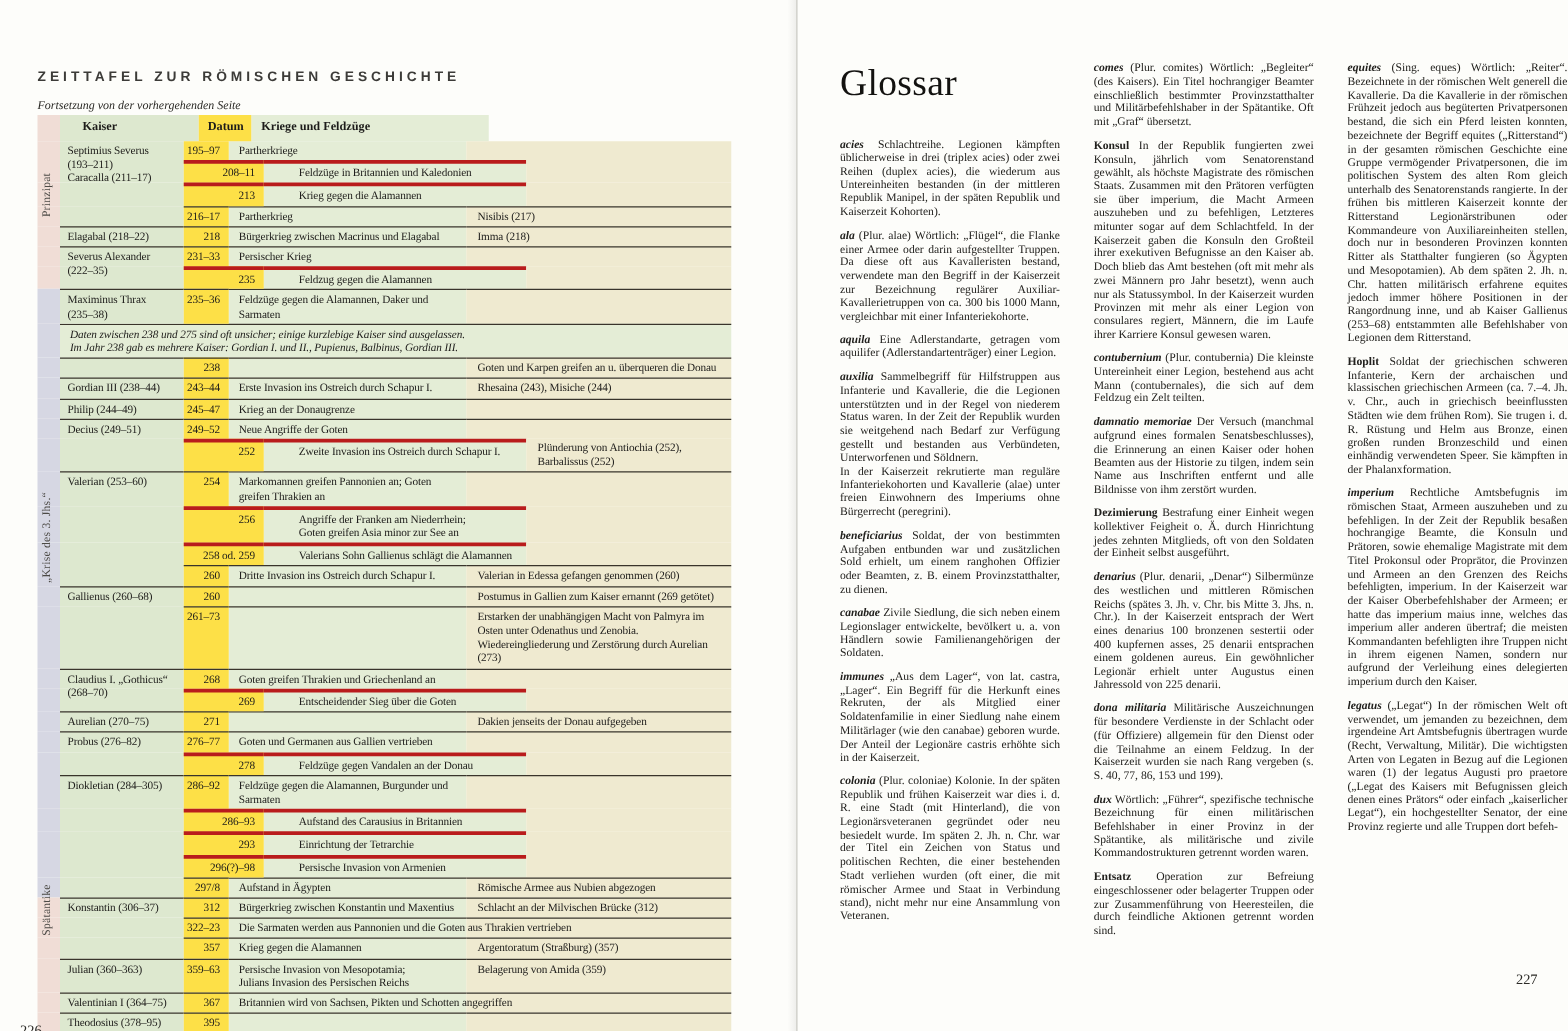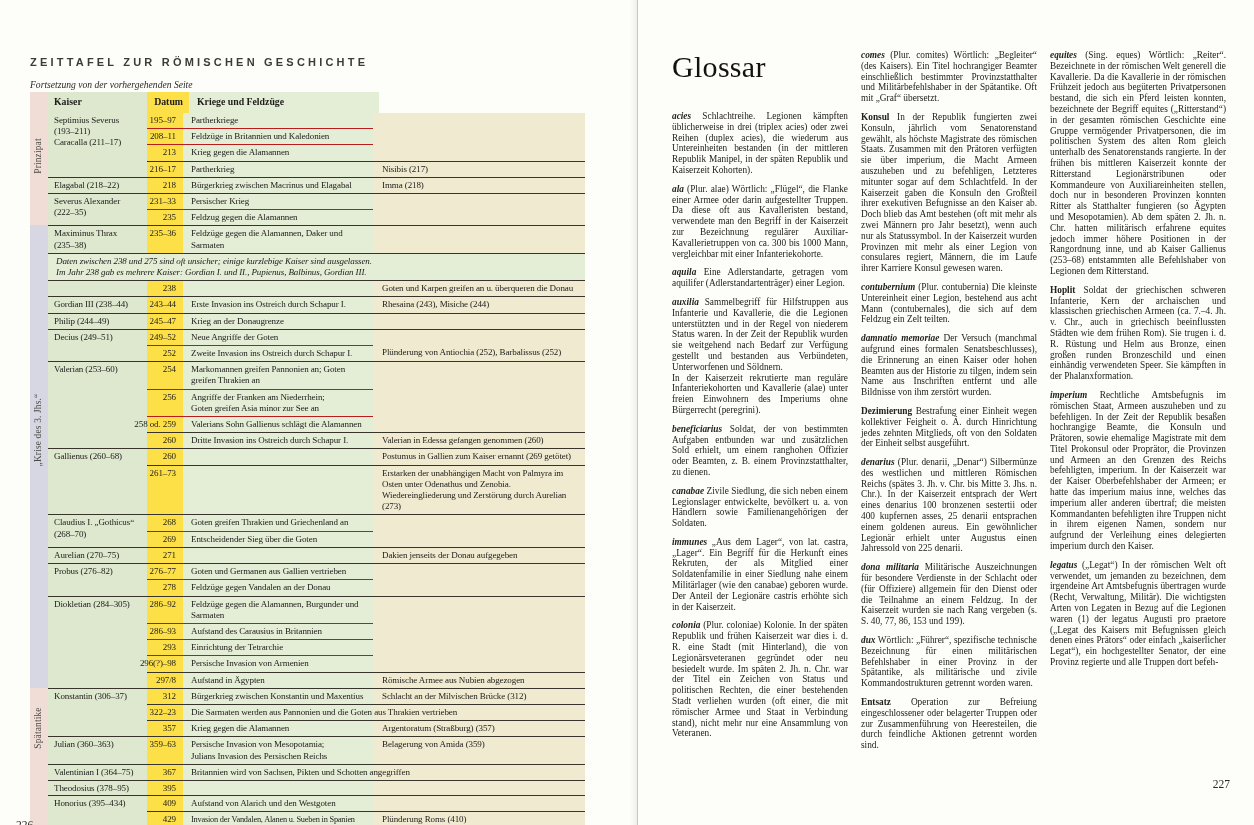--- a/index.html
+++ b/index.html
@@ -27,36 +27,36 @@
   .c-merge{flex:1;background:#e4edd6;padding:2px 6px 2px 8px;font-style:italic;white-space:pre-line;}
   .k-in{position:absolute;top:2px;left:6px;width:88px;white-space:pre-line;z-index:3;}
   .d-in{position:absolute;top:2px;right:7px;white-space:nowrap;z-index:3;}
   .tight{font-size:8.3px;letter-spacing:-0.2px;white-space:nowrap;}
   .sec-prinzipat .c-side{background:#f0ddd6;}
   .sec-krise .c-side{background:#d6d7e3;}
   .sec-spaet .c-side{background:#f0ddd6;}
   .rule-full .c-kaiser,.rule-full .c-datum,.rule-full .c-kriege,.rule-full .c-events,
   .rule-full .c-merge{border-top:1px solid #39342b;}
   .rule-wide .c-datum,.rule-wide .c-kriege,.rule-wide .c-events{border-top:1px solid #39342b;}
-  .rule-inner .c-datum,.rule-inner .c-kriege{border-top:1px solid #b91c1c;}
+  .rule-inner .c-datum,.rule-inner .c-kriege{border-top:3px solid #b91c1c;padding-left:28px;}
   .t-header{min-height:21px;font-weight:bold;font-size:9.8px;letter-spacing:0;}
-  .t-header .c-kaiser{padding-top:4px;}
+  .t-header .c-kaiser{padding-top:4px;padding-left:12px;}
   .t-header .c-kaiser .hk{padding-left:6px;}
   .t-header .c-datum{text-align:right;padding:4px 6px 0 0;}
   .t-header .c-kriege,.t-header .c-events{padding-top:4px;}
   .side-label{position:absolute;left:9px;transform:translate(-50%,-50%) rotate(-90deg);
        white-space:nowrap;font-size:9.3px;color:#4c4a46;letter-spacing:0.2px;}
   .sl-1{top:64px;}.sl-2{top:338px;}.sl-3{top:636px;}
   .pageno{position:absolute;font-size:11.5px;color:#2a2925;}
   .pageno-left{left:16px;top:783px;}
   .pageno-right{right:24px;top:778px;}
 
   
   .page-right{position:absolute;left:655px;top:0;width:599px;height:825px;}
-  .g-wrap{position:absolute;left:17px;top:50px;display:flex;gap:13px;}
+  .g-wrap{position:absolute;left:17px;top:50px;display:flex;gap:27px;}
   .g-col{width:176px;font-size:9.3px;line-height:10.8px;text-align:justify;color:#22211e;}
   .g-title{font-size:30px;font-weight:normal;margin:0 0 27px 0;line-height:34px;color:#131210;
        letter-spacing:0.3px;}
   .g-entry{margin:0 0 8px 0;}
   .term{font-weight:bold;}
   .term.latin{font-style:italic;}
 </style>
 </head>
 <body>
 

